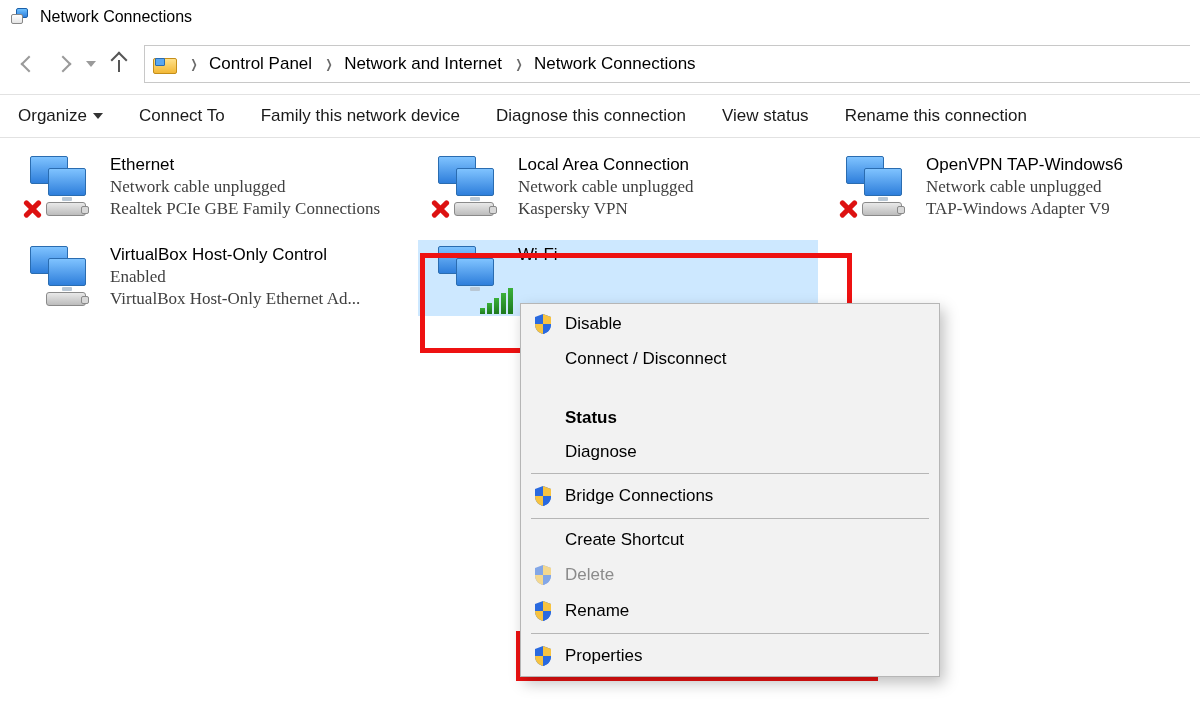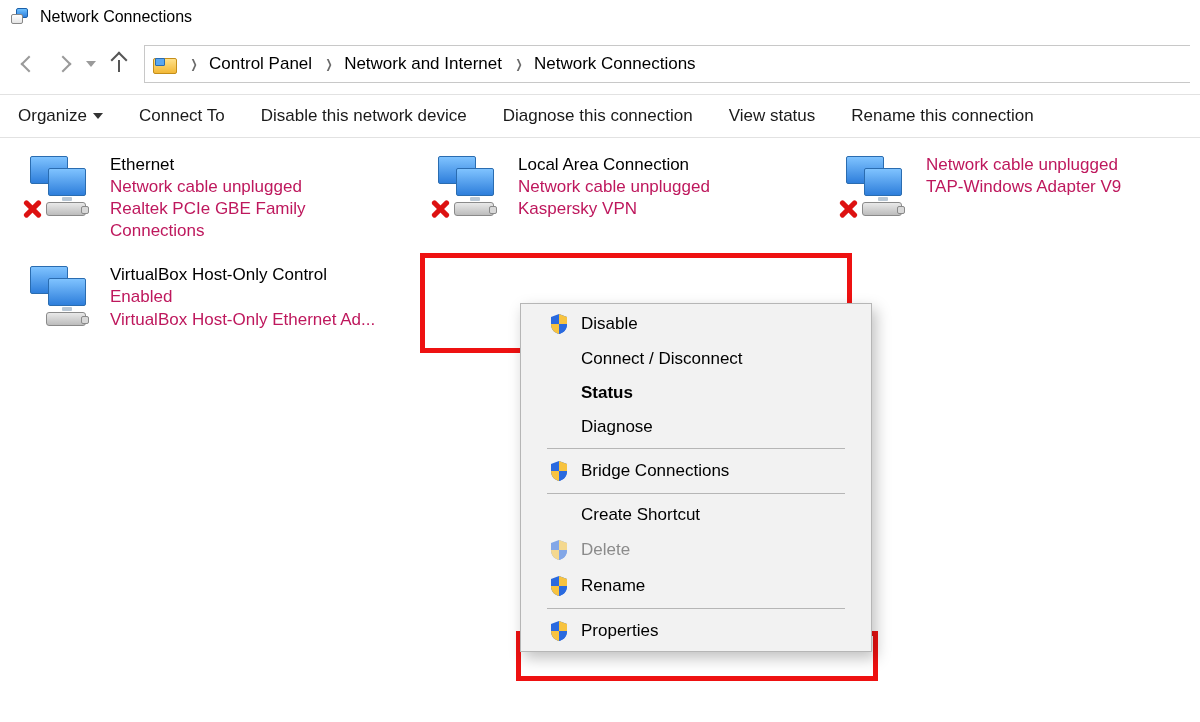--- a/index.html
+++ b/index.html
@@ -49,30 +49,30 @@
   .x-badge::before,.x-badge::after{content:"";position:absolute;left:10px;top:0;width:5px;height:22px;background:#d11; border-radius:2px;}
   .x-badge::before{transform:rotate(45deg);} .x-badge::after{transform:rotate(-45deg);}
   .plug-badge { position:absolute; left:30px; top:48px; width:40px;height:14px;background:linear-gradient(#e9e9e9,#bcbcbc);border:1px solid #8a8a8a;border-radius:3px;}
   .plug-badge::after{content:"";position:absolute;right:-4px;top:3px;width:6px;height:6px;border:1px solid #8a8a8a;border-radius:2px;background:#d8d8d8;}
   .wifi-bars{position:absolute;left:56px;top:44px;display:flex;align-items:flex-end;gap:2px;}
   .wifi-bars span{width:5px;background:linear-gradient(#3ab03a,#1e7a1e);display:block;}
   .wifi-bars span:nth-child(1){height:6px;} .wifi-bars span:nth-child(2){height:11px;}
   .wifi-bars span:nth-child(3){height:16px;} .wifi-bars span:nth-child(4){height:21px;} .wifi-bars span:nth-child(5){height:26px;}
   .conn .tx { font-size:17px; line-height:1.3; }
   .conn .tx .ln1 { color:#000; }
-  .conn .tx .ln2, .conn .tx .ln3 { color:#be185d; }
+  .conn .tx .ln2, .conn .tx .ln3 { color:#404040;font-family:Liberation Serif, serif; }
 
   
   .hl { position:absolute; border:5px solid #e11; pointer-events:none; z-index:5;}
 
   
-  .ctx { position:absolute; left:520px; top:303px; width:352px; background:#f2f2f2; border:1px solid #b6b6b6; box-shadow:4px 6px 14px rgba(0,0,0,.25); z-index:10; font-size:17px; padding:2px 16px; }
+  .ctx { position:absolute; left:520px; top:303px; width:420px; background:#f2f2f2; border:1px solid #b6b6b6; box-shadow:4px 6px 14px rgba(0,0,0,.25); z-index:10; font-size:17px; padding:2px 0; }
   .ctx .mi { display:flex; align-items:center; gap:12px; padding:7px 14px 7px 12px; color:#000; }
   .ctx .mi.disabled { color:#8b8b8b;align-items:center; }
-  .ctx .mi.bold { font-weight:700; }
+  .ctx .mi.bold { font-weight:700;margin-top:25px; }
   .ctx .sep { height:1px; background:#b6b6b6; margin:4px 10px; }
   .shield { width:20px;height:22px;flex-shrink:0;position:relative;}
   .shield svg{display:block;}
   .mi .spacer { width:20px;flex-shrink:0;}
 
 </style>
 </head>
 <body>
 
 <div class="titlebar">
@@ -115,21 +115,21 @@
 
 <div class="toolbar">
   <div class="tbtn first">
     <span>Organize</span>
     <span class="dropdown-caret"></span>
   </div>
   <div class="tbtn">
       <span>Connect To</span>
     </div>
   <div class="tbtn">
-      <span>Disable this network device</span>
+      <span>Family this network device</span>
     </div>
   <div class="tbtn">
       <span>Diagnose this connection</span>
     </div>
   <div class="tbtn">
       <span>View status</span>
     </div>
   <div class="tbtn">
       <span>Rename this connection</span>
     </div>
@@ -169,39 +169,59 @@
 
   <div class="conn">
     <div class="ic">
       <div class="monitor mon1"></div>
         <div class="monitor mon2"></div>
         <div class="mon-stand"></div>
       <div class="x-badge"></div>
       <div class="plug-badge"></div>
     </div>
     <div class="tx">
+      <div class="ln1">OpenVPN TAP-Windows6</div>
       <div class="ln2">Network cable unplugged</div>
       <div class="ln3">TAP-Windows Adapter V9</div>
     </div>
   </div>
 
   <div class="conn">
     <div class="ic">
       <div class="monitor mon1"></div>
         <div class="monitor mon2"></div>
         <div class="mon-stand"></div>
       <div class="plug-badge"></div>
     </div>
     <div class="tx">
       <div class="ln1">VirtualBox Host-Only Control</div>
       <div class="ln2">Enabled</div>
       <div class="ln3">VirtualBox Host-Only Ethernet Ad...</div>
     </div>
   </div>
 
+  <div class="conn selected">
+    <div class="ic">
+      <div class="monitor mon1"></div>
+        <div class="monitor mon2"></div>
+        <div class="mon-stand"></div>
+      <div class="wifi-bars">
+          <span></span>
+          <span></span>
+          <span></span>
+          <span></span>
+          <span></span>
+        </div>
+    </div>
+    <div class="tx">
+      <div class="ln1">Wi-Fi</div>
+      <div class="ln2"></div>
+      <div class="ln3"></div>
+    </div>
+  </div>
 
 </div>
 
 <div class="hl" style="left:420px; top:253px; width:432px; height:100px;"></div>
 
 <div class="ctx">
   <div class="mi">
     <span class="shield">
       <svg viewBox="0 0 20 22">
           <path d="M10 1 L18 4 V11 C18 17 14 20 10 21 C6 20 2 17 2 11 V4 Z" fill="#2a6adf"></path>

